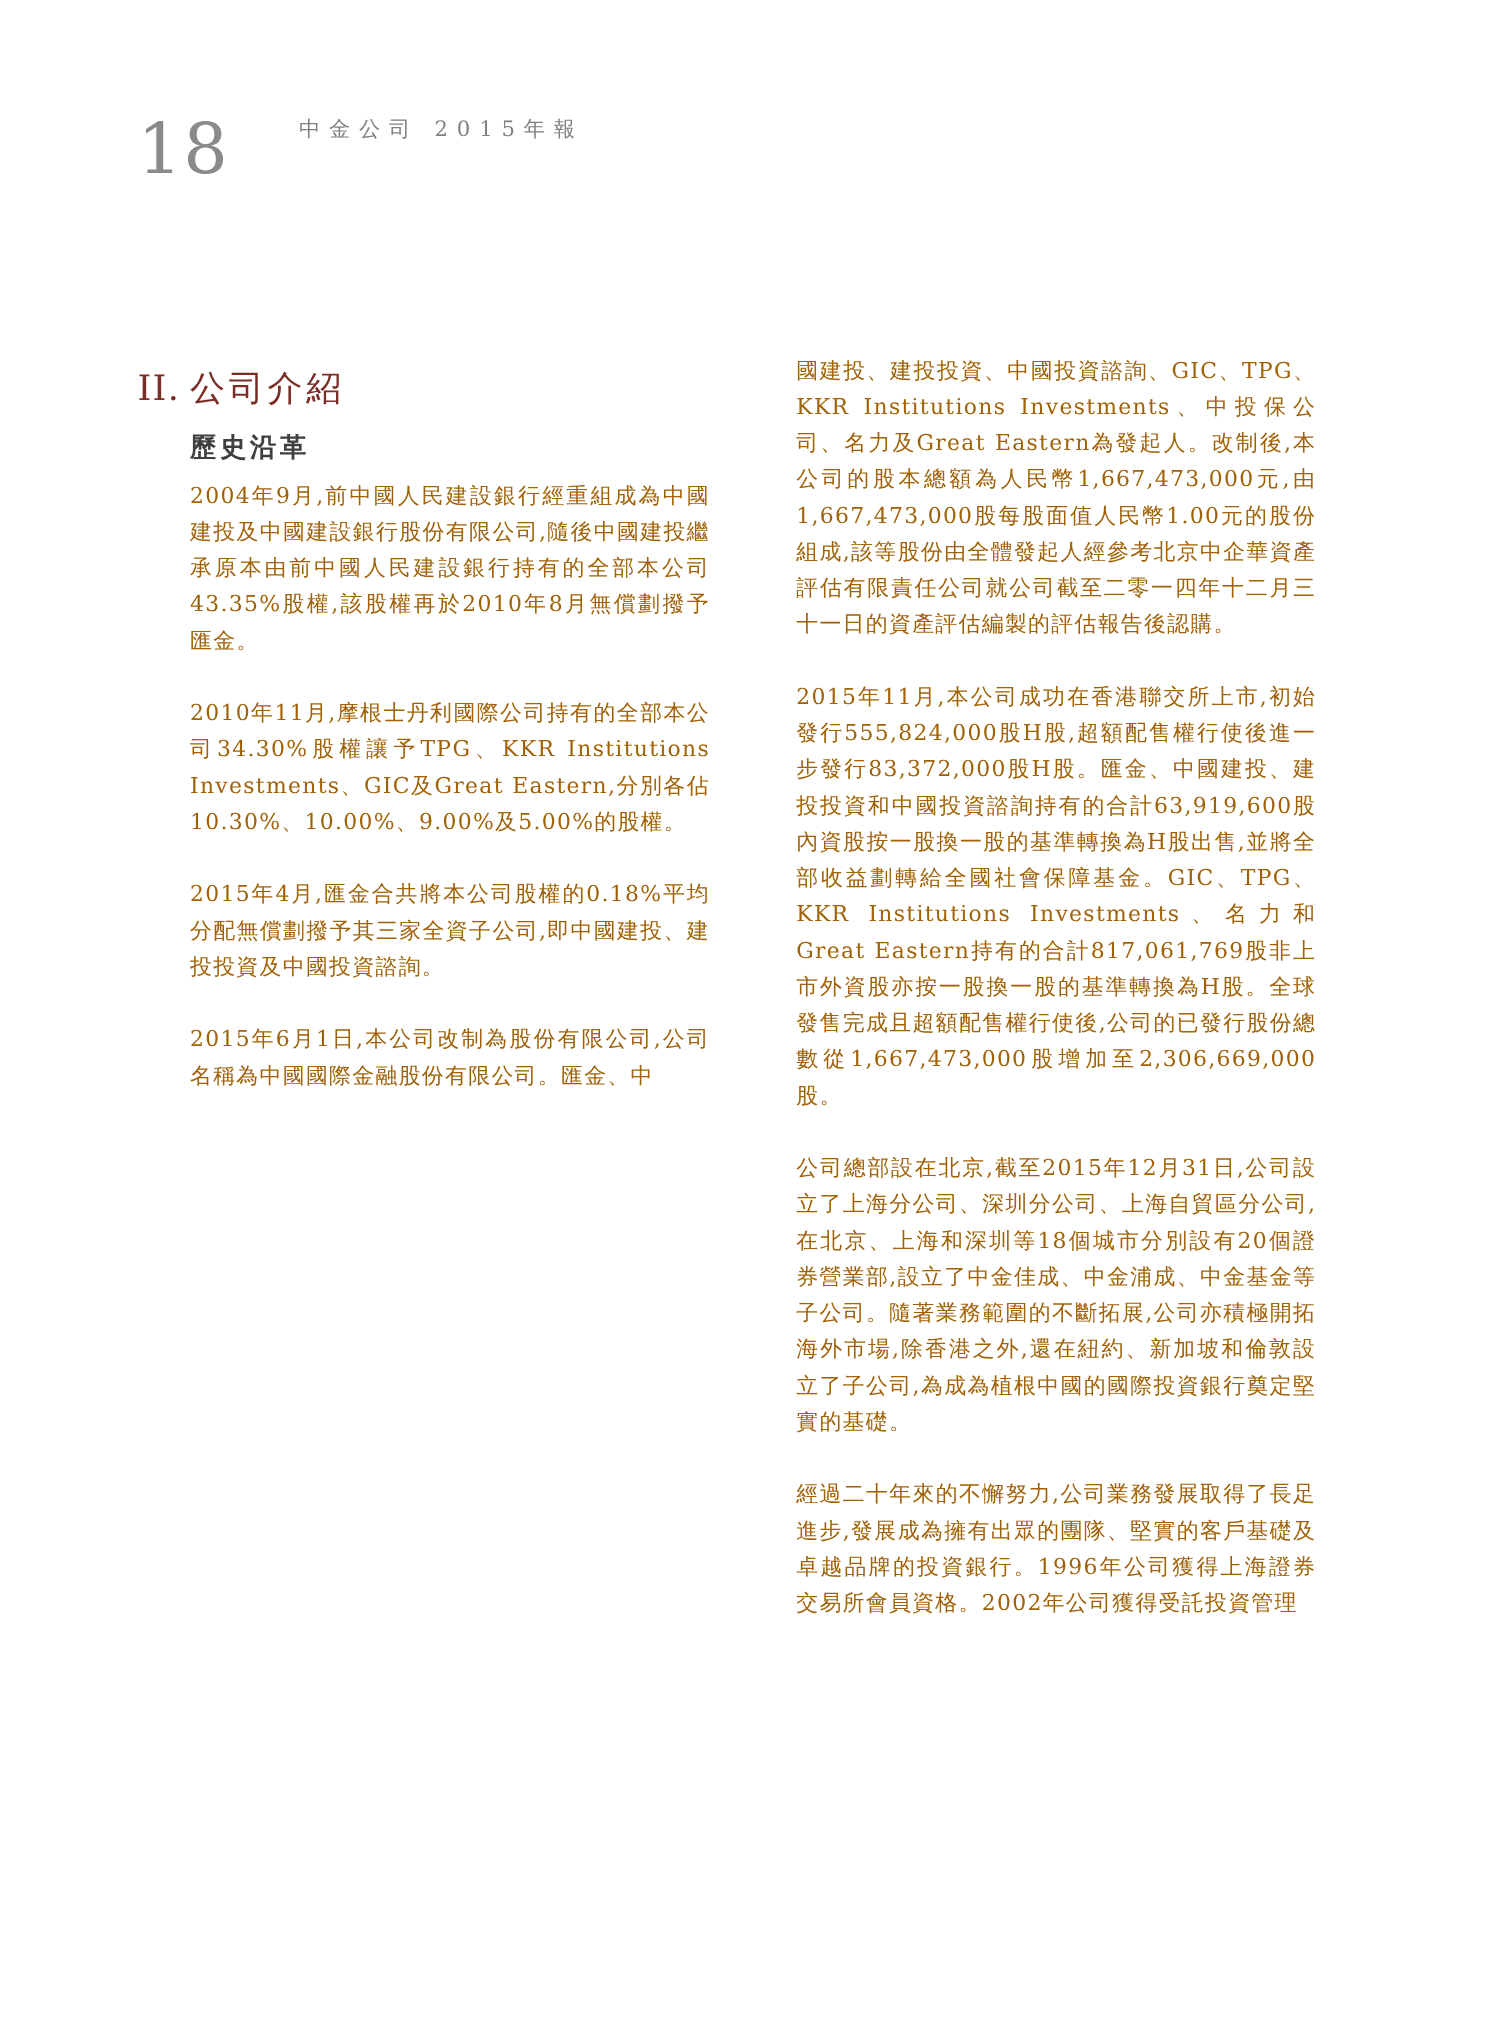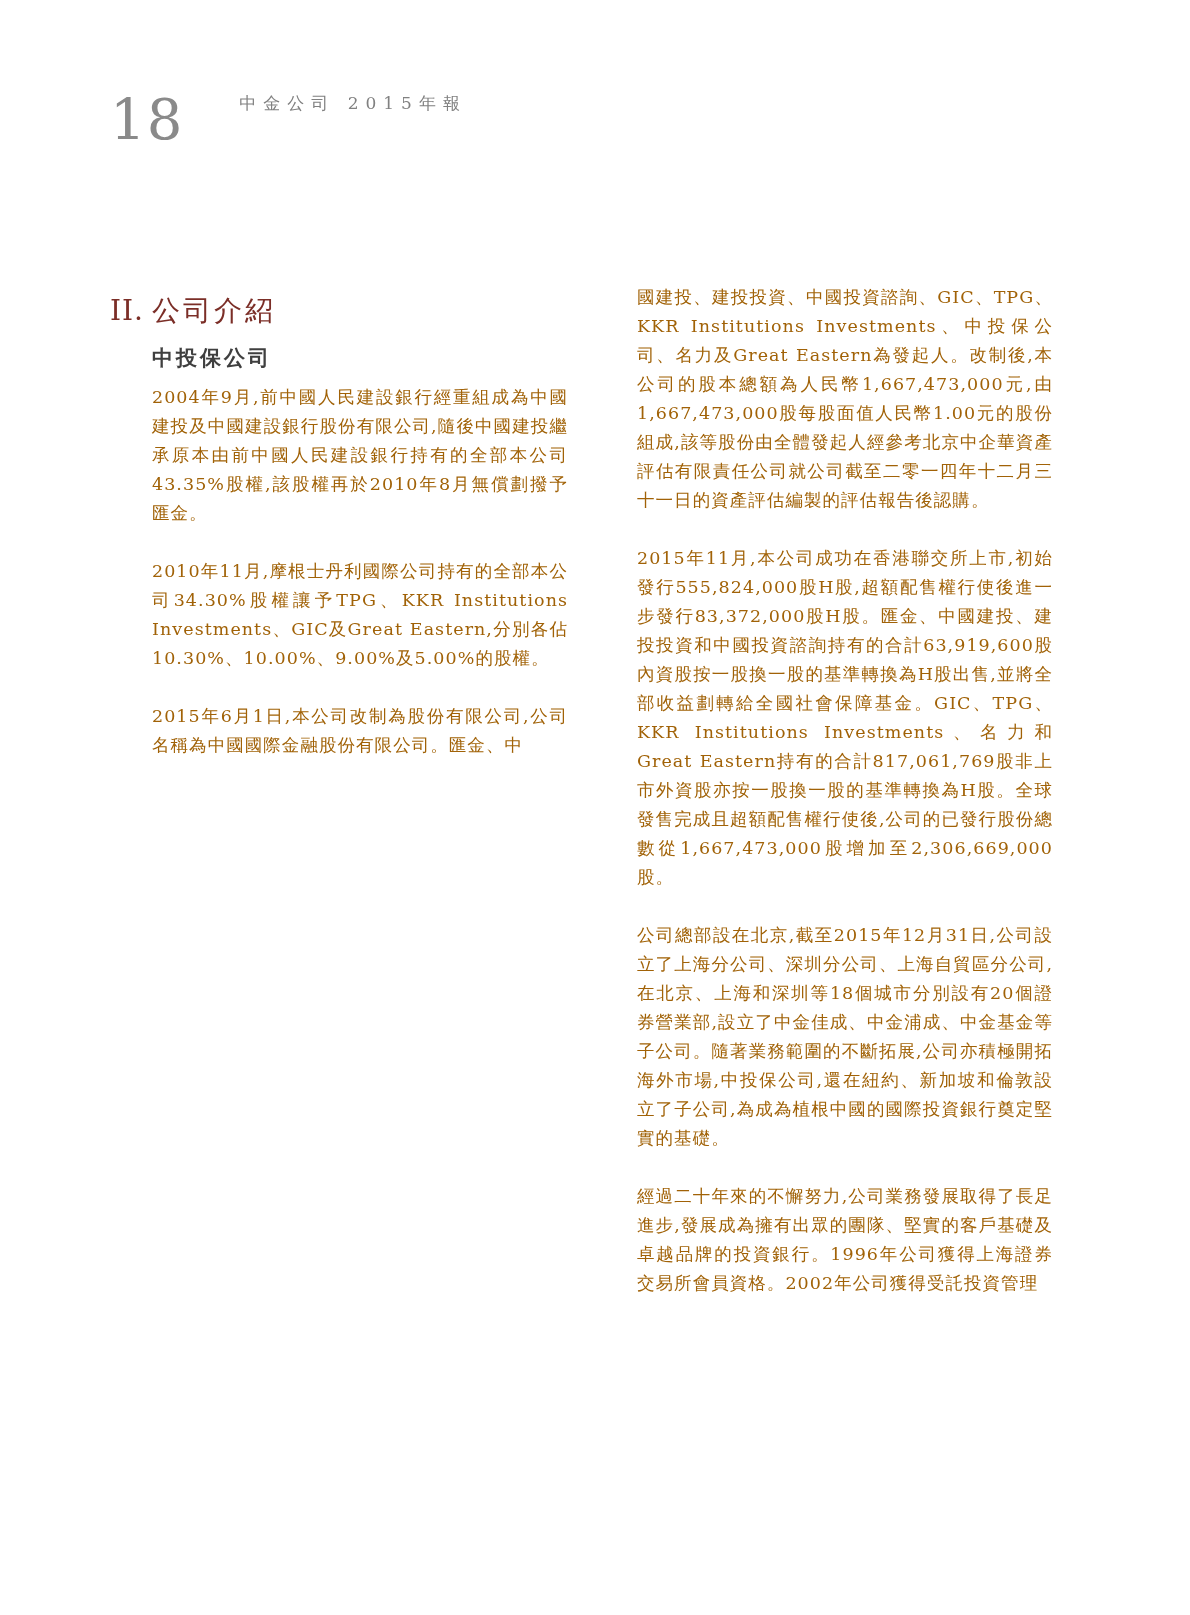--- a/index.html
+++ b/index.html
@@ -95,26 +95,27 @@
 
 <div class="page-header">
   <span class="page-number">18</span>
   <span class="report-title">中金公司 2015年報</span>
 </div>
 
 <div class="section-heading">
   <span class="section-numeral">II.</span>
   <span class="section-title">公司介紹</span>
 </div>
-<div class="subsection-title">中投保公司</div>
+<div class="subsection-title">歷史沿革</div>
 
 <div class="col col-left">
   <p>2004年9月,前中國人民建設銀行經重組成為中國建投及中國建設銀行股份有限公司,隨後中國建投繼承原本由前中國人民建設銀行持有的全部本公司43.35%股權,該股權再於2010年8月無償劃撥予匯金。</p>
   <p>2010年11月,摩根士丹利國際公司持有的全部本公司34.30%股權讓予TPG、KKR Institutions Investments、GIC及Great Eastern,分別各佔10.30%、10.00%、9.00%及5.00%的股權。</p>
+  <p>2015年4月,匯金合共將本公司股權的0.18%平均分配無償劃撥予其三家全資子公司,即中國建投、建投投資及中國投資諮詢。</p>
   <p>2015年6月1日,本公司改制為股份有限公司,公司名稱為中國國際金融股份有限公司。匯金、中</p>
 </div>
 
 <div class="col col-right">
   <p>國建投、建投投資、中國投資諮詢、GIC、TPG、KKR Institutions Investments、中投保公司、名力及Great Eastern為發起人。改制後,本公司的股本總額為人民幣1,667,473,000元,由1,667,473,000股每股面值人民幣1.00元的股份組成,該等股份由全體發起人經參考北京中企華資產評估有限責任公司就公司截至二零一四年十二月三十一日的資產評估編製的評估報告後認購。</p>
   <p>2015年11月,本公司成功在香港聯交所上市,初始發行555,824,000股H股,超額配售權行使後進一步發行83,372,000股H股。匯金、中國建投、建投投資和中國投資諮詢持有的合計63,919,600股內資股按一股換一股的基準轉換為H股出售,並將全部收益劃轉給全國社會保障基金。GIC、TPG、KKR Institutions Investments、名力和Great Eastern持有的合計817,061,769股非上市外資股亦按一股換一股的基準轉換為H股。全球發售完成且超額配售權行使後,公司的已發行股份總數從1,667,473,000股增加至2,306,669,000股。</p>
-  <p>公司總部設在北京,截至2015年12月31日,公司設立了上海分公司、深圳分公司、上海自貿區分公司,在北京、上海和深圳等18個城市分別設有20個證券營業部,設立了中金佳成、中金浦成、中金基金等子公司。隨著業務範圍的不斷拓展,公司亦積極開拓海外市場,中投保公司,還在紐約、新加坡和倫敦設立了子公司,為成為植根中國的國際投資銀行奠定堅實的基礎。</p>
+  <p>公司總部設在北京,截至2015年12月31日,公司設立了上海分公司、深圳分公司、上海自貿區分公司,在北京、上海和深圳等18個城市分別設有20個證券營業部,設立了中金佳成、中金浦成、中金基金等子公司。隨著業務範圍的不斷拓展,公司亦積極開拓海外市場,除香港之外,還在紐約、新加坡和倫敦設立了子公司,為成為植根中國的國際投資銀行奠定堅實的基礎。</p>
   <p>經過二十年來的不懈努力,公司業務發展取得了長足進步,發展成為擁有出眾的團隊、堅實的客戶基礎及卓越品牌的投資銀行。1996年公司獲得上海證券交易所會員資格。2002年公司獲得受託投資管理</p>
 </div>
 
 </body></html>

